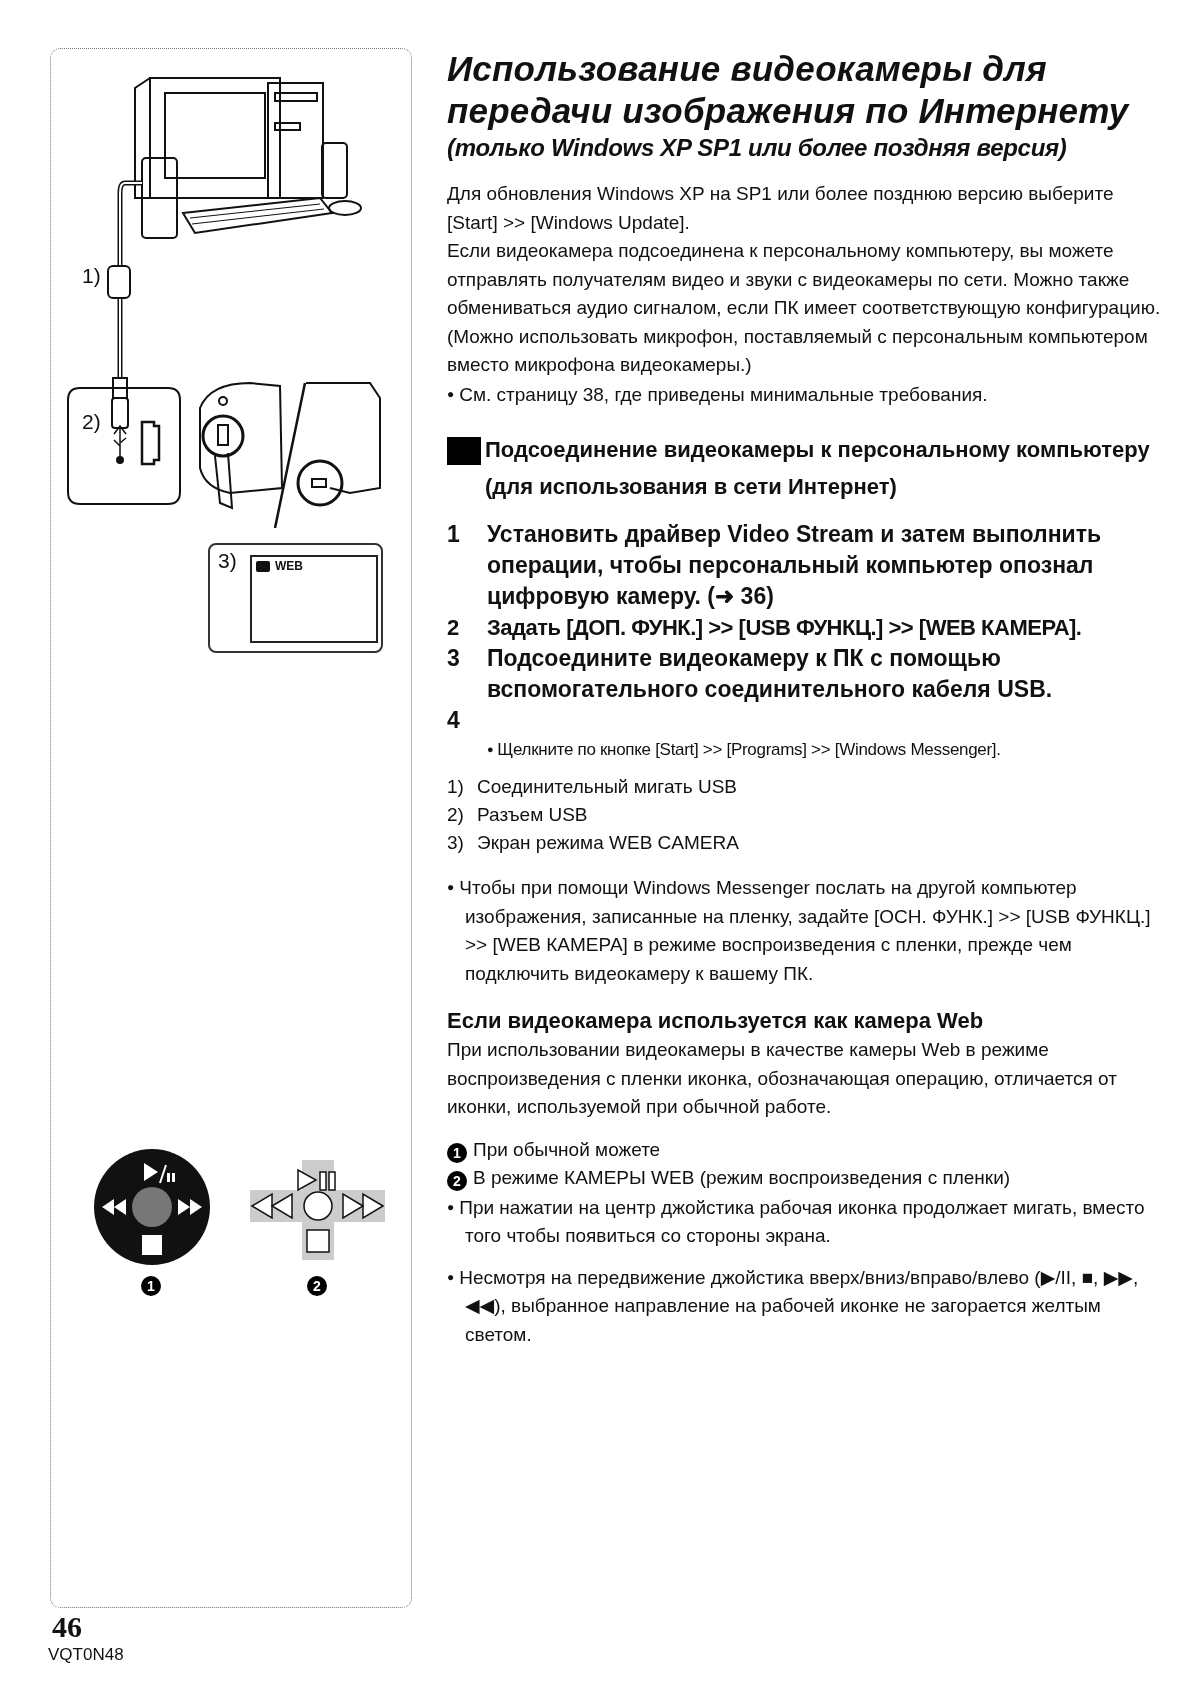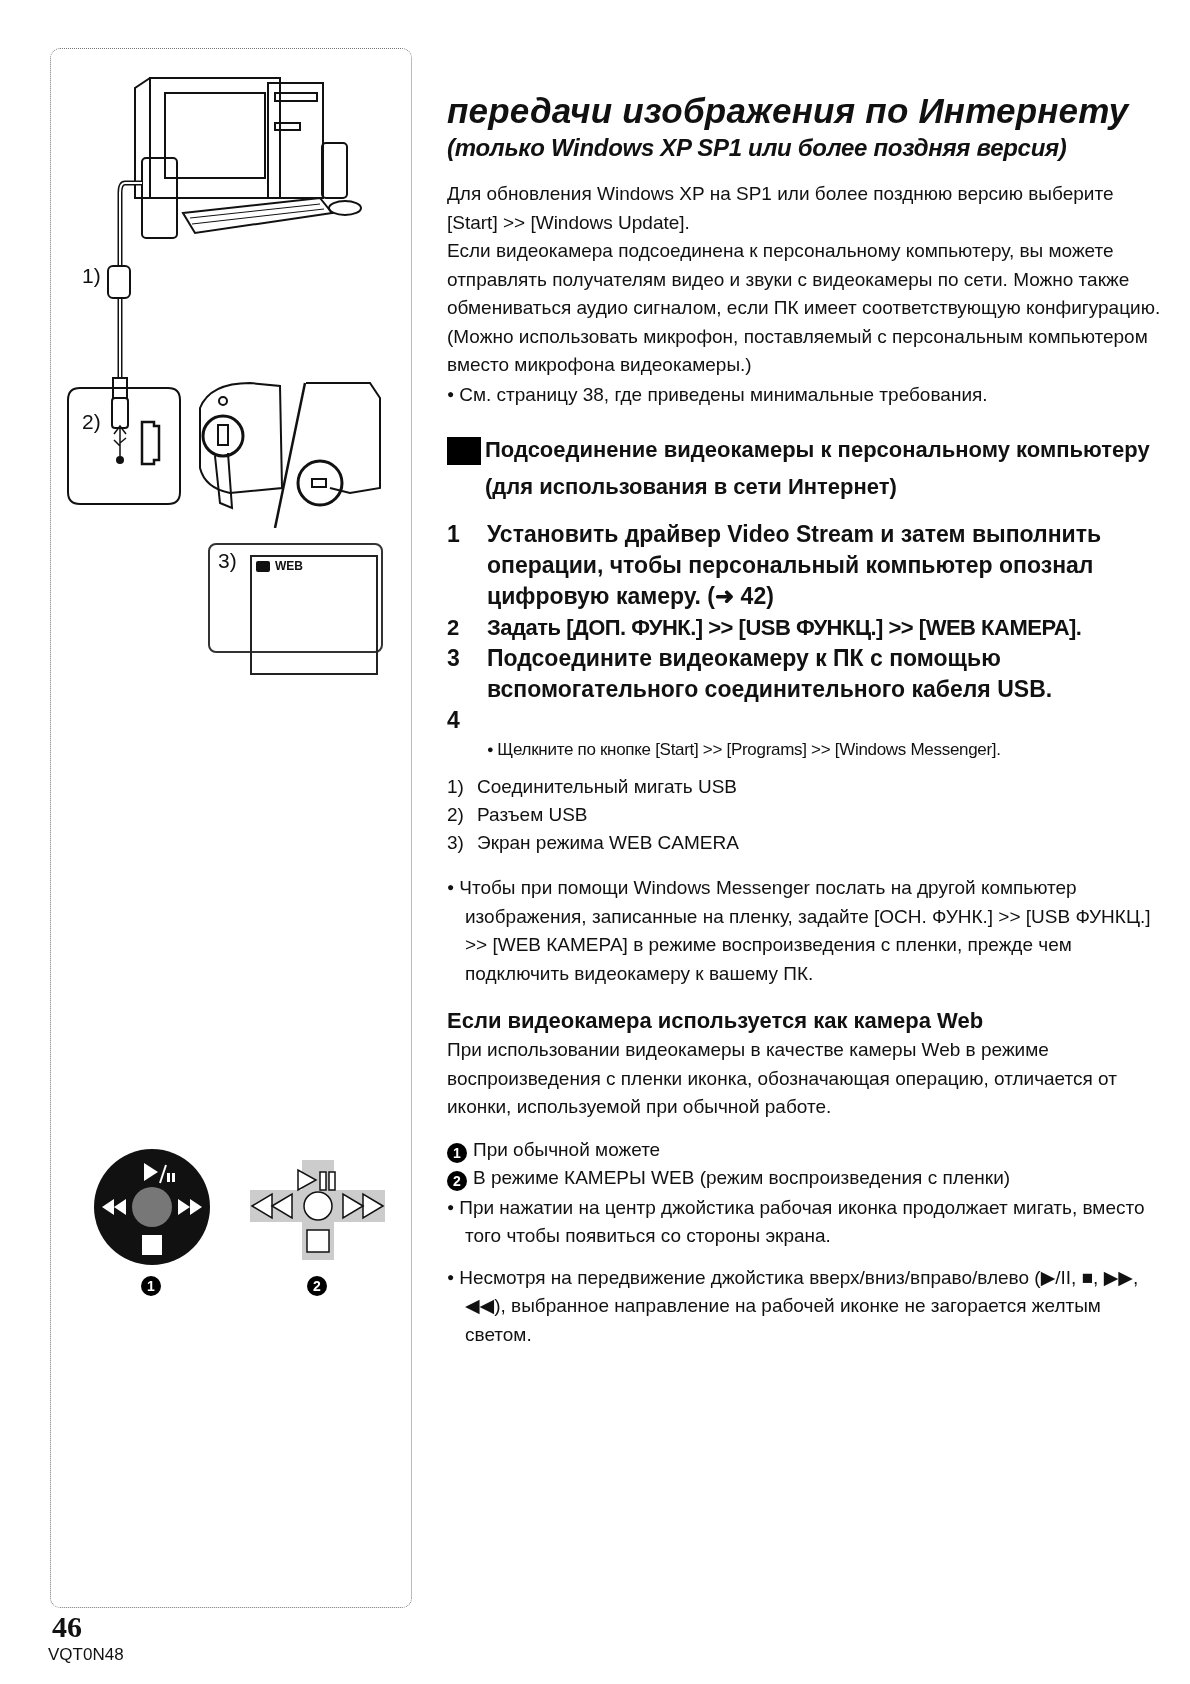--- a/index.html
+++ b/index.html
@@ -97,21 +97,21 @@
     <path d="M256 335 L320 335 L330 350 L330 440 L300 445 L280 440"></path>
     <circle cx="270" cy="435" r="22" stroke-width="3"></circle>
     <rect x="262" y="431" width="14" height="8"></rect>
   </g>
 </svg>
 <span class="lbl" style="left:82px;top:264px;">1)</span>
 <span class="lbl" style="left:82px;top:410px;">2)</span>
 
 <div style="position:absolute;left:208px;top:543px;width:175px;height:110px;border:2px solid #333;border-radius:8px;box-sizing:border-box;">
   <span style="position:absolute;left:8px;top:4px;font-size:21px;">3)</span>
-  <div style="position:absolute;left:40px;top:10px;width:128px;height:120px;border:2px solid #222;box-sizing:border-box;">
+  <div style="position:absolute;left:40px;top:10px;width:128px;height:88px;border:2px solid #222;box-sizing:border-box;">
     <span style="position:absolute;left:4px;top:4px;width:14px;height:11px;background:#111;border-radius:2px;"></span>
     <span style="position:absolute;left:23px;top:2px;font-weight:bold;font-size:12px;">WEB</span>
   </div>
 </div>
 
 <svg style="position:absolute;left:92px;top:1147px;" width="120" height="120" viewBox="0 0 120 120">
   <circle cx="60" cy="60" r="58" fill="#111"></circle>
   <circle cx="60" cy="60" r="20" fill="#777"></circle>
   <path d="M52 16 L52 34 L66 25 Z" fill="#fff"></path>
   <path d="M68 36 L74 18" stroke="#fff" stroke-width="2"></path>
@@ -134,37 +134,37 @@
       <path d="M113 46 L93 34 L93 58 Z"></path>
     <circle cx="68" cy="46" r="14"></circle>
     <rect x="57" y="70" width="22" height="22"></rect>
   </g>
 </svg>
 <span class="circ" style="position:absolute;left:141px;top:1276px;">1</span>
 <span class="circ" style="position:absolute;left:307px;top:1276px;">2</span>
 
 <div class="right-col">
   <h1 class="title">
-    <br>
+    <span>Использование видеокамеры для</span><br>
     <span>передачи изображения по Интернету</span>
   </h1>
   <div class="subtitle">(только Windows XP SP1 или более поздняя версия)</div>
   <p class="p">Для обновления Windows XP на SP1 или более позднюю версию выберите [Start] &gt;&gt; [Windows Update].</p>
   <p class="p">Если видеокамера подсоединена к персональному компьютеру, вы можете отправлять получателям видео и звуки с видеокамеры по сети. Можно также обмениваться аудио сигналом, если ПК имеет соответствующую конфигурацию. (Можно использовать микрофон, поставляемый с персональным компьютером вместо микрофона видеокамеры.)</p>
   <p class="p bullet">См. страницу 38, где приведены минимальные требования.</p>
 
   <div class="section-h">
     <span class="sq"></span>
     <span>Подсоединение видеокамеры к персональному компьютеру (для использования в сети Интернет)</span>
   </div>
 
   <div>
     <div class="step">
         <span class="num">1</span>
-        <span>Установить драйвер Video Stream и затем выполнить операции, чтобы персональный компьютер опознал цифровую камеру. (➜ 42)</span>
+        <span>Установить драйвер Video Stream и затем выполнить операции, чтобы персональный компьютер опознал цифровую камеру. (➜ 36)</span>
       </div>
     <div class="step narrow">
         <span class="num">2</span>
         <span>Задать [ДОП. ФУНК.] &gt;&gt; [USB ФУНКЦ.] &gt;&gt; [WEB КАМЕРА].</span>
       </div>
     <div class="step">
         <span class="num">3</span>
         <span>Подсоедините видеокамеру к ПК с помощью вспомогательного соединительного кабеля USB.</span>
       </div>
     <div class="step">

